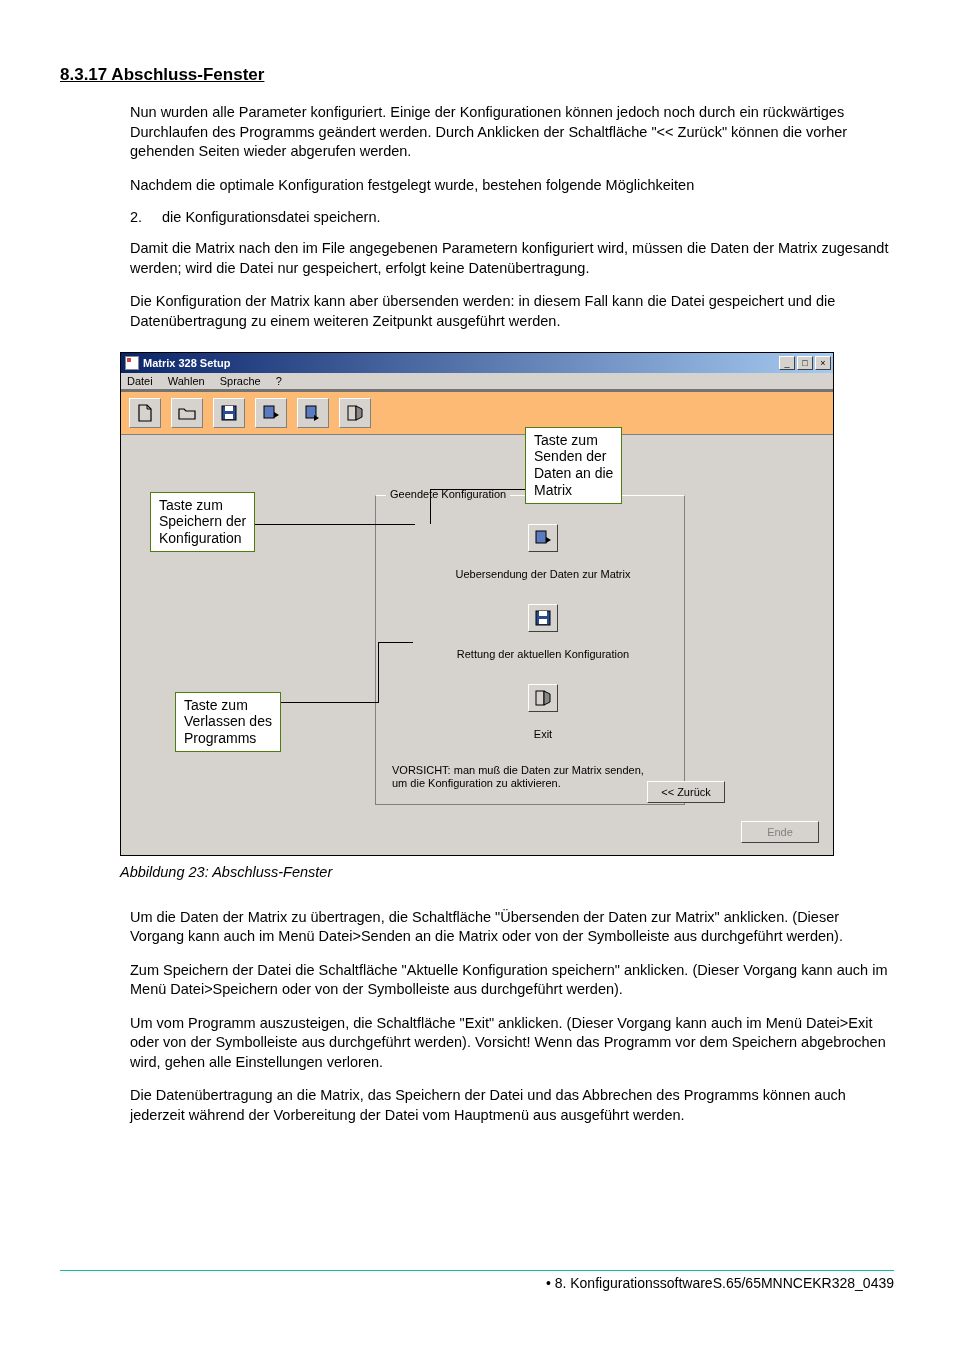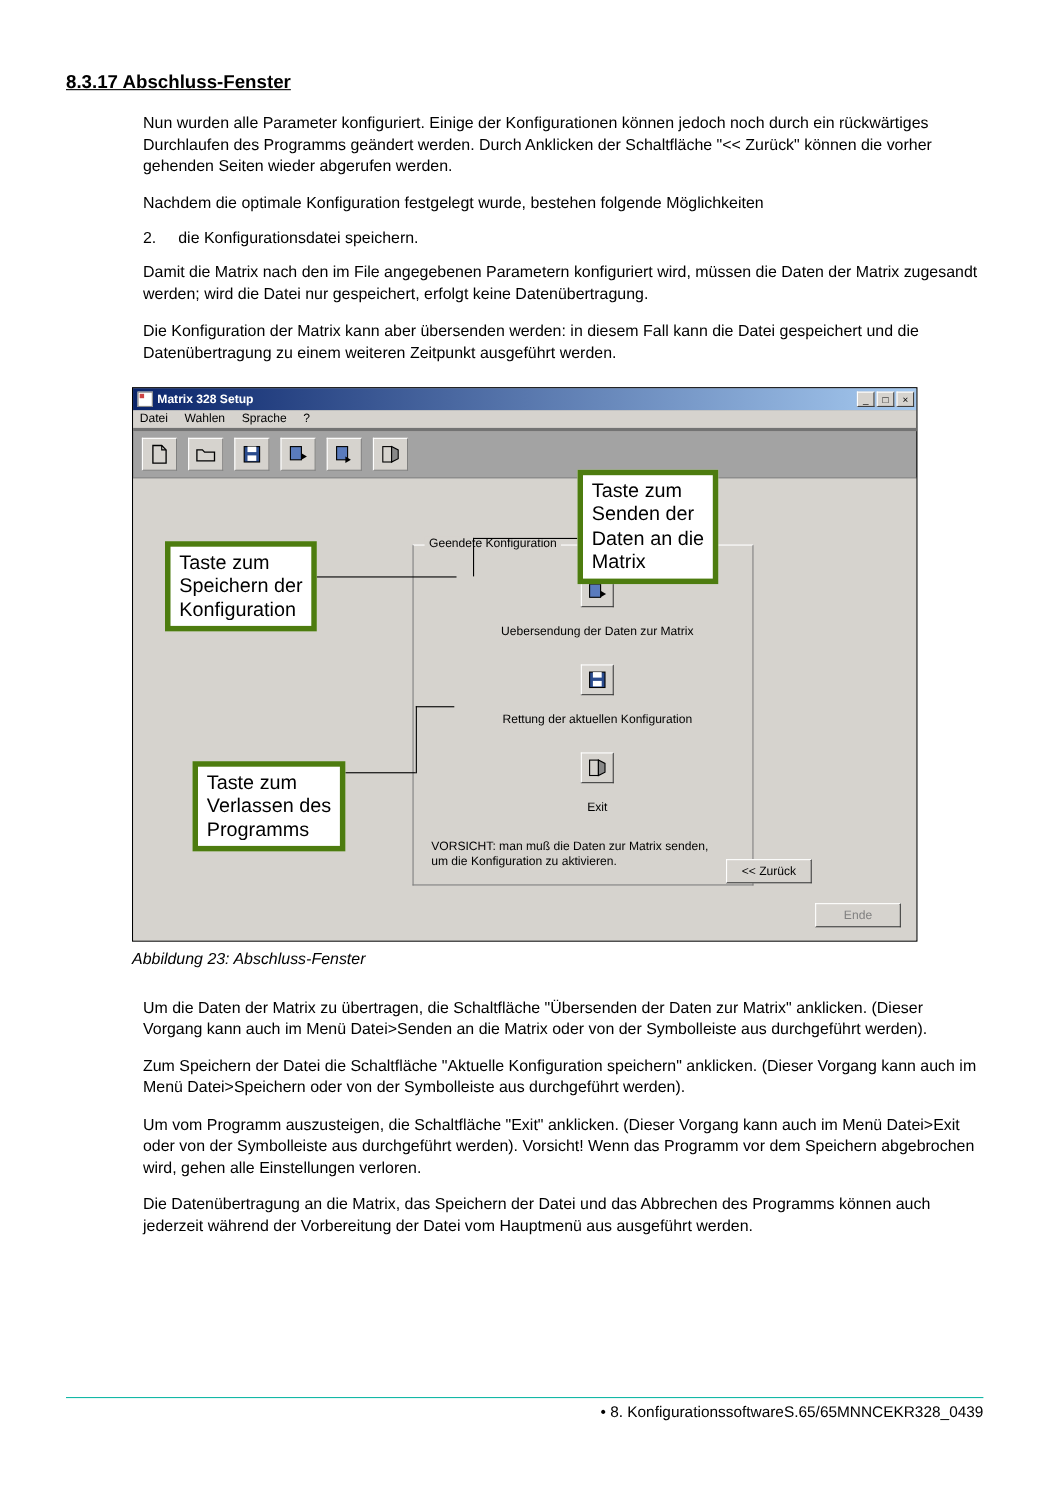--- a/index.html
+++ b/index.html
@@ -4,42 +4,42 @@
 <style>
   * { box-sizing: border-box; margin: 0; padding: 0; }
   body { font-family: Arial, Helvetica, sans-serif; font-size: 14px; color: #000; background: #fff; }
   .page { width: 954px; min-height: 1351px; margin: 0 auto; padding: 65px 60px 20px 60px; position: relative; }
   .section-heading { font-size: 17px; font-weight: bold; text-decoration: underline; margin-bottom: 18px; }
   .body-text { margin-left: 70px; margin-bottom: 14px; line-height: 1.35; font-size: 14.5px; }
   .list { margin-left: 70px; margin-bottom: 14px; }
   .list-item { margin-bottom: 4px; font-size: 14.5px; }
   .list-item .num { display: inline-block; width: 28px; }
   .figure-wrap { margin: 20px 60px 8px 60px; position: relative; }
-  .app-window { border: 1px solid #000; background: #a3a3a3; font-family: Tahoma, Arial, sans-serif; font-size: 11px; }
+  .app-window { border: 1px solid #000; background: #fdba74; font-family: Tahoma, Arial, sans-serif; font-size: 11px; }
   .titlebar { background: linear-gradient(to right, #0a246a, #a6caf0); color: #fff; height: 20px; display: flex; align-items: center; padding: 0 2px 0 4px; }
   .titlebar .app-icon { width: 14px; height: 14px; background: #fff; border: 1px solid #888; margin-right: 4px; position: relative; }
   .titlebar .app-icon:before { content:""; position:absolute; left:1px; top:1px; width:4px; height:4px; background:#c44; }
   .titlebar .title-text { font-weight: bold; flex: 1; font-size: 11px; }
   .titlebar .win-btns { display: flex; }
   .titlebar .win-btn { width: 16px; height: 14px; background: #d6d3ce; border: 1px solid #fff; border-right-color:#404040; border-bottom-color:#404040; margin-left: 2px; font-size: 9px; text-align: center; line-height: 12px; color: #000; font-family: Arial; }
   .menubar { background: #d6d3ce; padding: 2px 6px; border-bottom: 3px solid #737373; font-size: 11px; }
   .menubar span { margin-right: 12px; }
   .toolbar { padding: 6px 8px; display: flex; gap: 10px; border-bottom: 1px solid #808080; }
   .tb-btn { width: 32px; height: 30px; border: 1px solid #808080; border-top-color:#fff; border-left-color:#fff; background: #d6d3ce; display:flex; align-items:center; justify-content:center; }
   .content-area { position: relative; height: 420px; background: #d6d3ce; }
   .fieldset { position: absolute; left: 254px; top: 60px; width: 310px; border: 1px solid #808080; border-top-color:#fff; padding: 18px 14px 10px 14px; }
   .fieldset .legend { position: absolute; top: -8px; left: 10px; background: #d6d3ce; padding: 0 4px; font-size: 11px; }
   .action-row { display: flex; align-items: center; margin: 10px 0 24px 26px; gap: 16px; flex-direction: column; }
   .action-btn { width: 30px; height: 28px; border: 1px solid #404040; border-top-color:#fff; border-left-color:#fff; background:#d6d3ce; display:flex; align-items:center; justify-content:center; }
   .action-label { font-size: 11px; }
   .warning-text { font-size: 11px; margin: 14px 0 4px 2px; line-height: 1.2; }
-  .nav-row { position: absolute; bottom: 12px; right: 14px; display: flex; gap: 3px; }
+  .nav-row { position: absolute; bottom: 12px; right: 14px; display: flex; gap: 16px; }
   .nav-btn { width: 78px; height: 22px; border: 1px solid #404040; border-top-color:#fff; border-left-color:#fff; background:#d6d3ce; font-size:11px; text-align:center; line-height:20px; }
   .nav-btn.disabled { color: #808080; margin-top: 40px; }
-  .callout { position: absolute; background: #fff; border: 5px solid #4d7c0f; padding: 4px 8px; font-size: 18px; font-family: Arial; line-height:1.2; z-index: 5; }
+  .callout { position: absolute; background: #fff; border: 1px solid #4d7c0f; padding: 4px 8px; font-size: 14px; font-family: Arial; line-height:1.2; z-index: 5; }
   .callout-line { position: absolute; background: #000; z-index: 4; }
   .figure-caption { font-style: italic; font-size: 14.5px; margin: 6px 0 28px 60px; }
   .footer { position: absolute; bottom: 60px; left: 60px; right: 60px; border-top: 1px solid #14b8a6; padding-top: 4px; display: flex; justify-content: flex-end; font-size: 14px; }
   
   .svg-ic { width: 20px; height: 20px; }
 </style>
 </head>
 <body>
 
 <div class="page">

